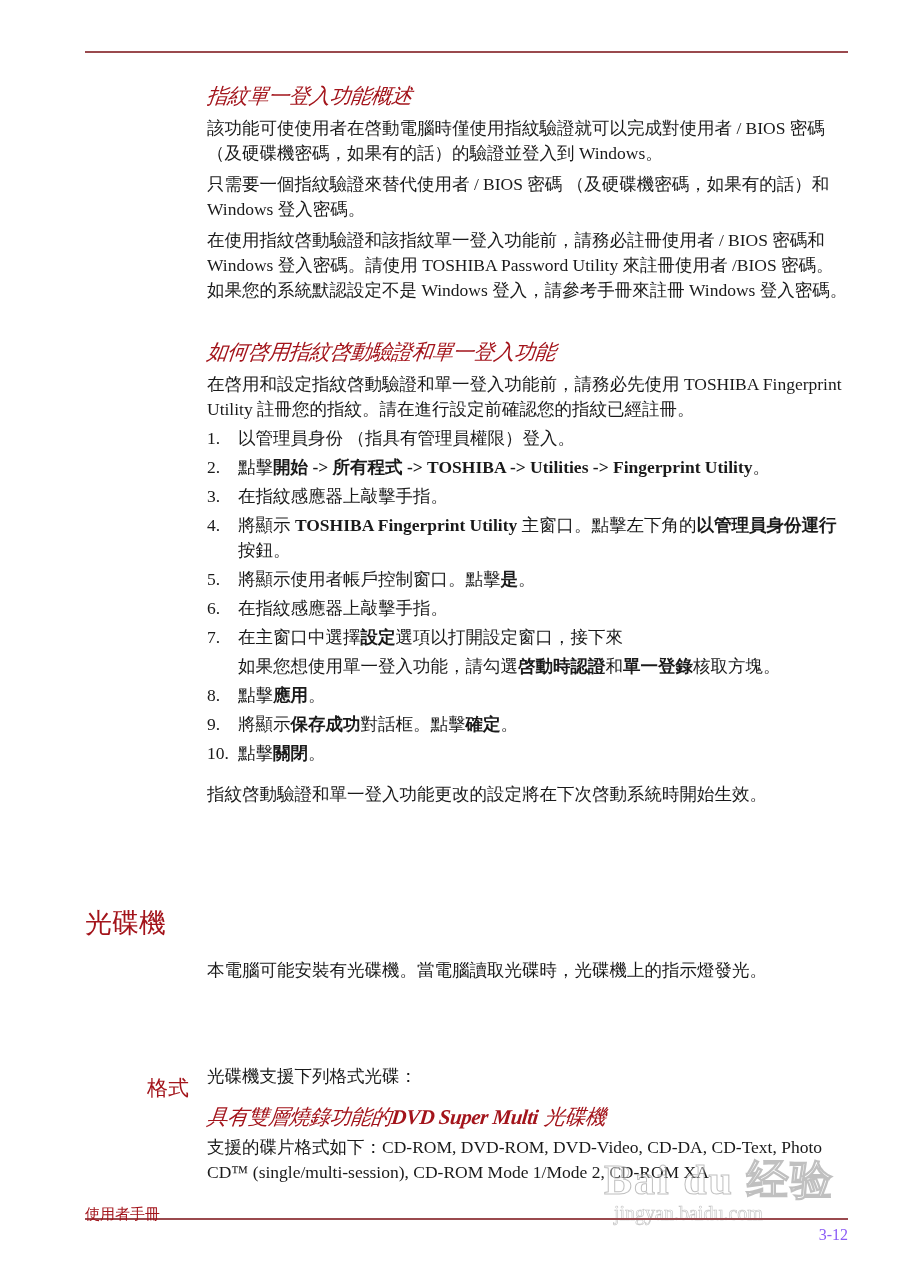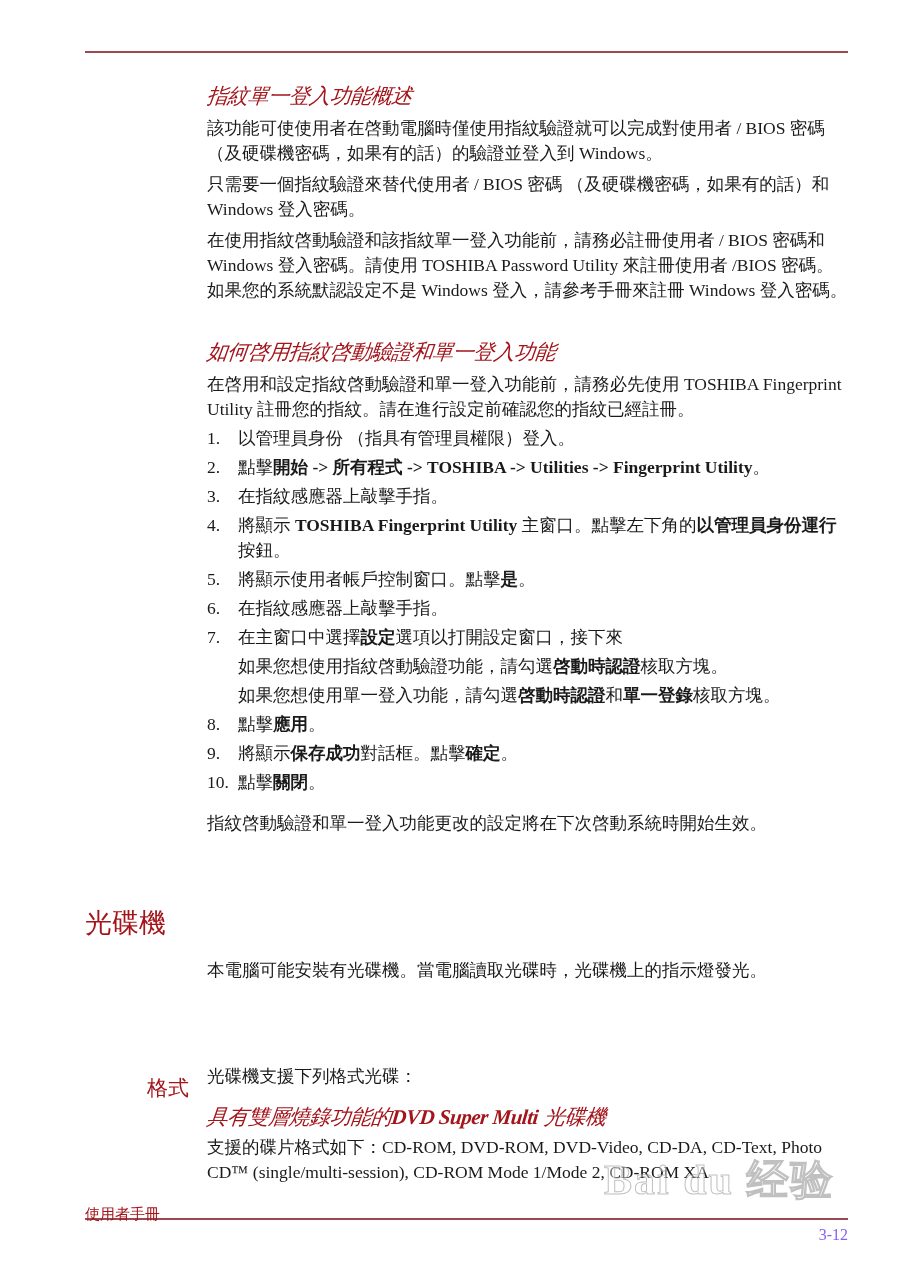--- a/index.html
+++ b/index.html
@@ -47,21 +47,21 @@
 <div class="content" style="top:338px;">
   <h3 class="h-sub">如何啓用指紋啓動驗證和單一登入功能</h3>
   <p class="para" style="margin-top:6px;">在啓用和設定指紋啓動驗證和單一登入功能前，請務必先使用 TOSHIBA Fingerprint Utility 註冊您的指紋。請在進行設定前確認您的指紋已經註冊。</p>
   <ol class="steps" id="steps" style="margin-top:4px;">
       <li class="step-gap"><span class="num">1.</span><span>以管理員身份 （指具有管理員權限）登入。</span></li>
       <li class="step-gap"><span class="num">2.</span><span>點擊</span><b>開始 -&gt; 所有程式 -&gt; TOSHIBA -&gt; Utilities -&gt; Fingerprint Utility</b><span>。</span></li>
       <li class="step-gap"><span class="num">3.</span><span>在指紋感應器上敲擊手指。</span></li>
       <li class="step-gap"><span class="num">4.</span><span>將顯示 </span><b>TOSHIBA Fingerprint Utility</b><span> 主窗口。點擊左下角的</span><b>以管理員身份運行</b><span>按鈕。</span></li>
       <li class="step-gap"><span class="num">5.</span><span>將顯示使用者帳戶控制窗口。點擊</span><b>是</b><span>。</span></li>
       <li class="step-gap"><span class="num">6.</span><span>在指紋感應器上敲擊手指。</span></li>
-      <li class="step-gap"><span class="num">7.</span><span>在主窗口中選擇</span><b>設定</b><span>選項以打開設定窗口，接下來</span><span class="sub-line" style="margin-top: 4px;"><span>如果您想使用指紋啓動驗證功能，請勾選</span><b>啓動時認證</b><span>核取方塊。</span></span><span class="sub-line" style="margin-top: 4px;"><span>如果您想使用單一登入功能，請勾選</span><b>啓動時認證</b><span>和</span><b>單一登錄</b><span>核取方塊。</span></span></li>
+      <li class="step-gap"><span class="num">7.</span><span>在主窗口中選擇</span><b>設定</b><span>選項以打開設定窗口，接下來</span><span class="sub-line" style="margin-top: 4px;"><span>如果您想使用單一登入功能，請勾選</span><b>啓動時認證</b><span>和</span><b>單一登錄</b><span>核取方塊。</span></span></li>
       <li class="step-gap"><span class="num">8.</span><span>點擊</span><b>應用</b><span>。</span></li>
       <li class="step-gap"><span class="num">9.</span><span>將顯示</span><b>保存成功</b><span>對話框。點擊</span><b>確定</b><span>。</span></li>
       <li class="step-gap"><span class="num">10.</span><span>點擊</span><b>關閉</b><span>。</span></li>
     </ol>
   <p class="para" style="margin-top:16px;">指紋啓動驗證和單一登入功能更改的設定將在下次啓動系統時開始生效。</p>
 </div>
 
 <h2 class="h-main" style="top:905px;">光碟機</h2>
 <div class="content" style="top:958px;">
   <p class="para">本電腦可能安裝有光碟機。當電腦讀取光碟時，光碟機上的指示燈發光。</p>
@@ -74,17 +74,18 @@
 
 <div class="content" style="top:1103px;">
   <h3 class="h-sub">
     <span>具有雙層燒錄功能的</span><span class="latin">DVD Super Multi</span><span> 光碟機</span>
   </h3>
   <p class="para" style="margin-top:4px;">支援的碟片格式如下：CD-ROM, DVD-ROM, DVD-Video, CD-DA, CD-Text, Photo CD™ (single/multi-session), CD-ROM Mode 1/Mode 2, CD-ROM XA</p>
 </div>
 
 <div class="watermark">
   <div class="wm-logo">Bai du 经验</div>
+  <div class="wm-url">jingyan.baidu.com</div>
 </div>
 
 <div class="rule bottom"></div>
 <div class="footer-left">使用者手冊</div>
 <div class="footer-right">3-12</div>
 
 </body></html>

